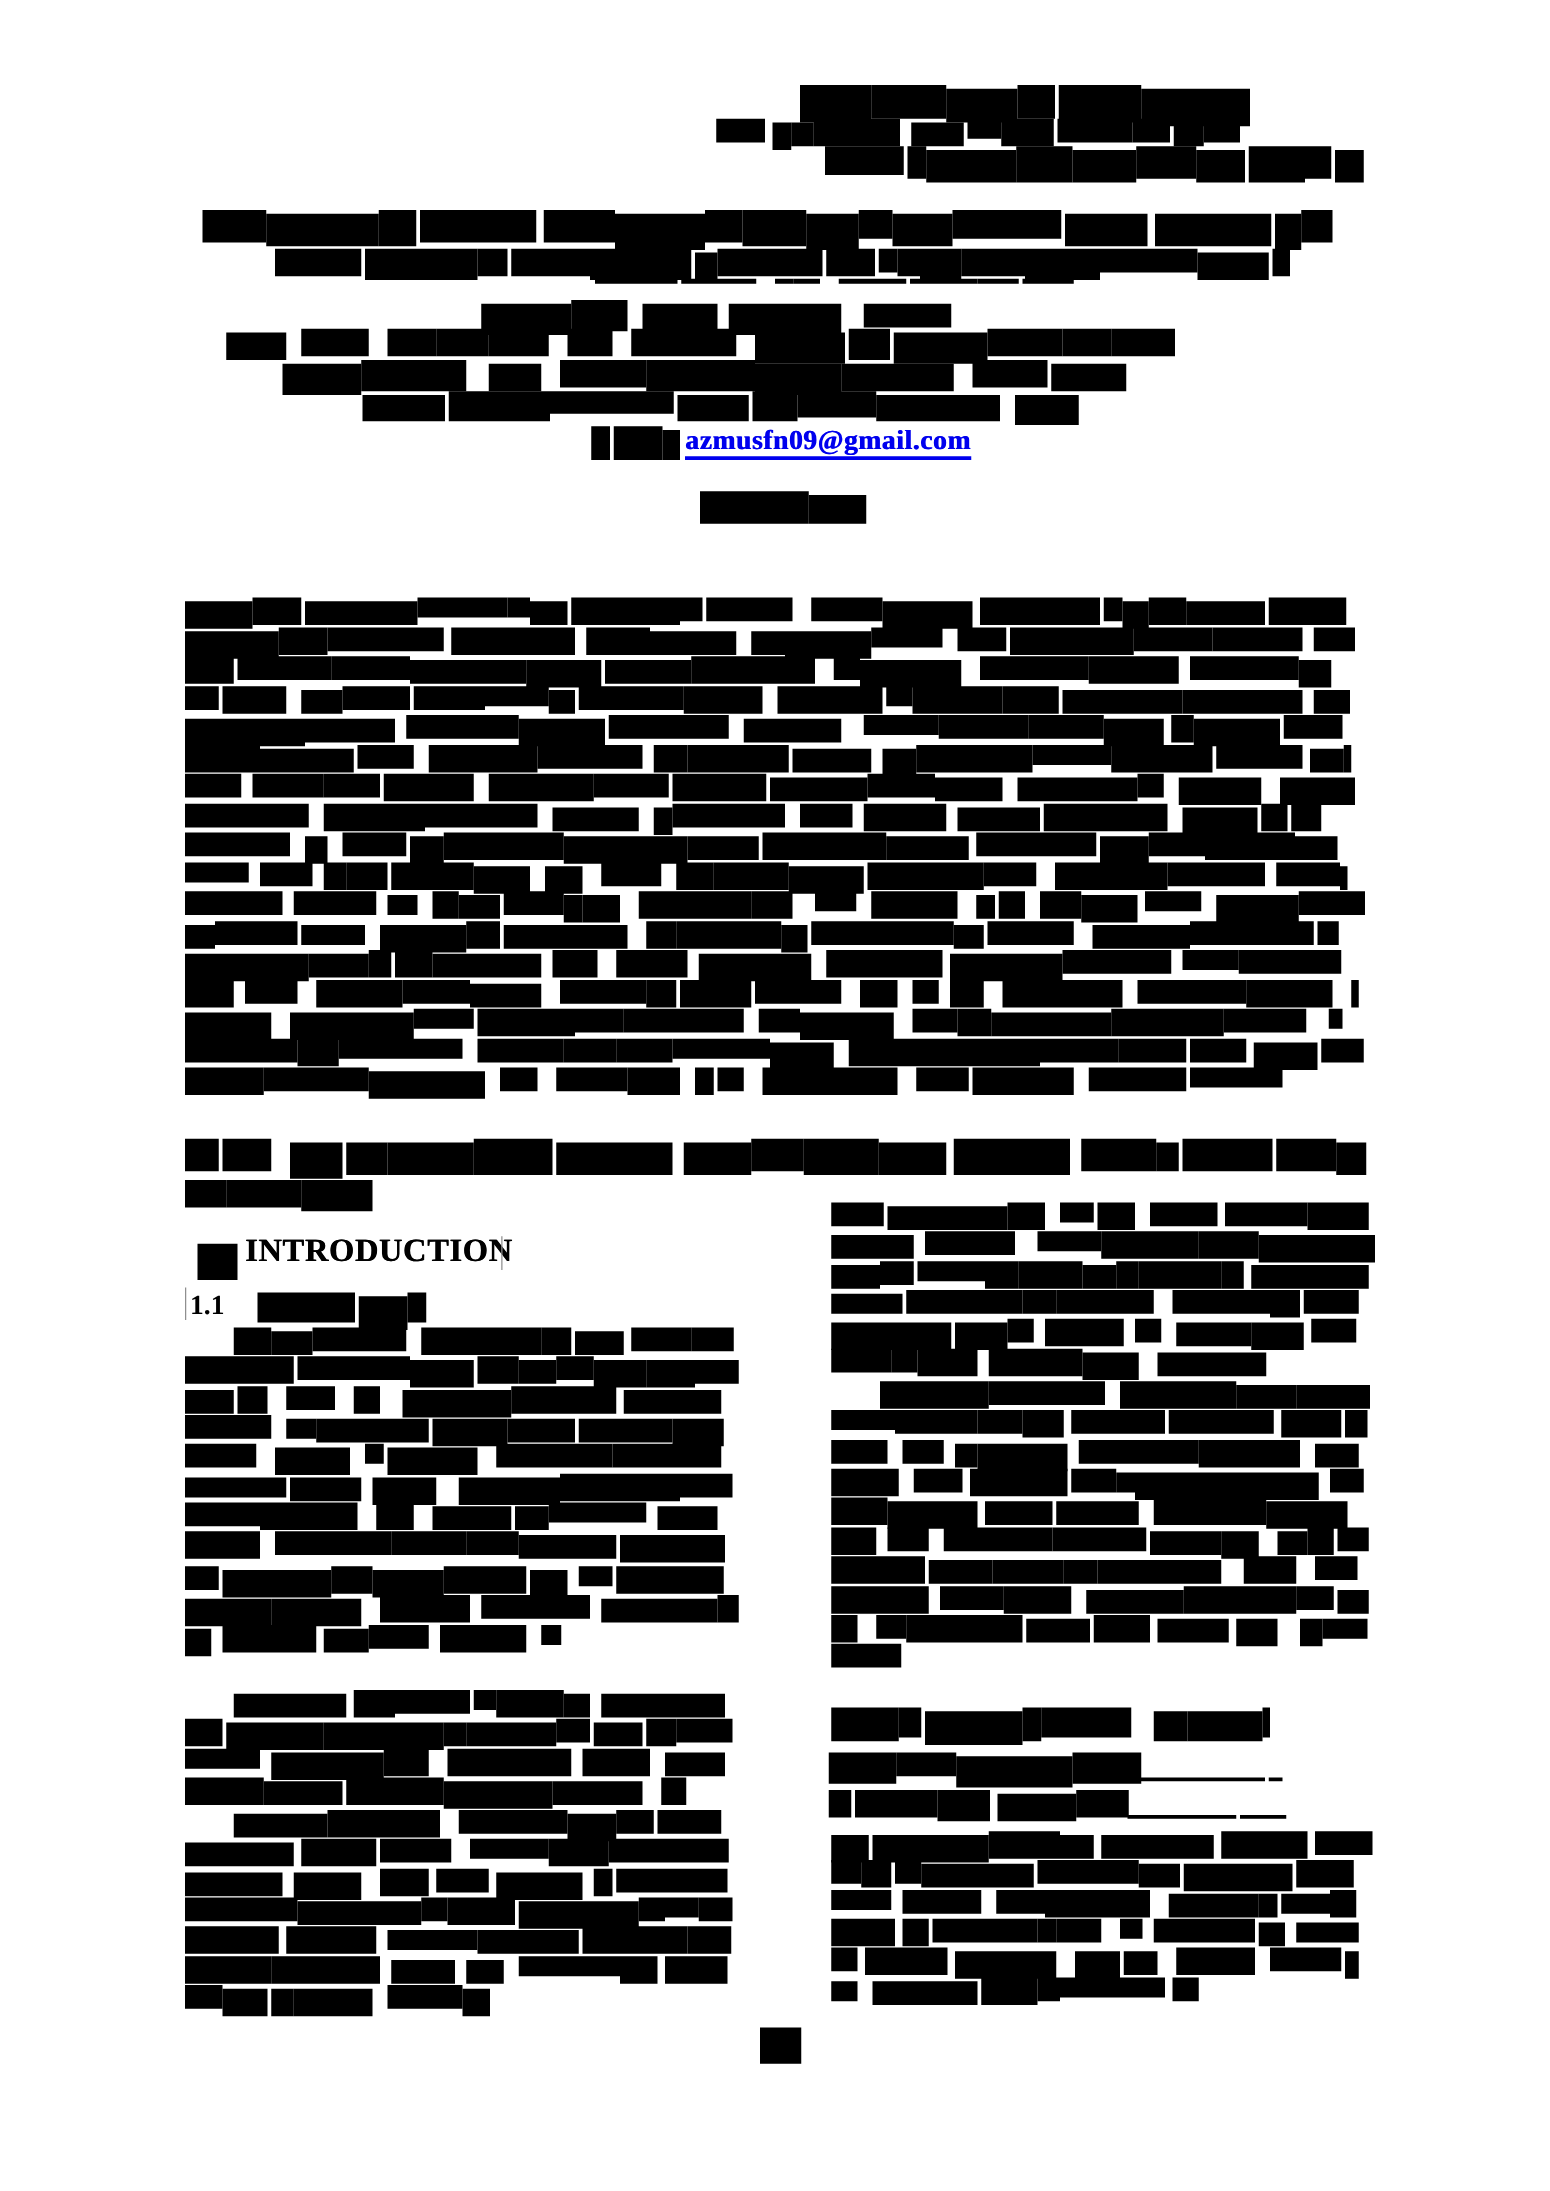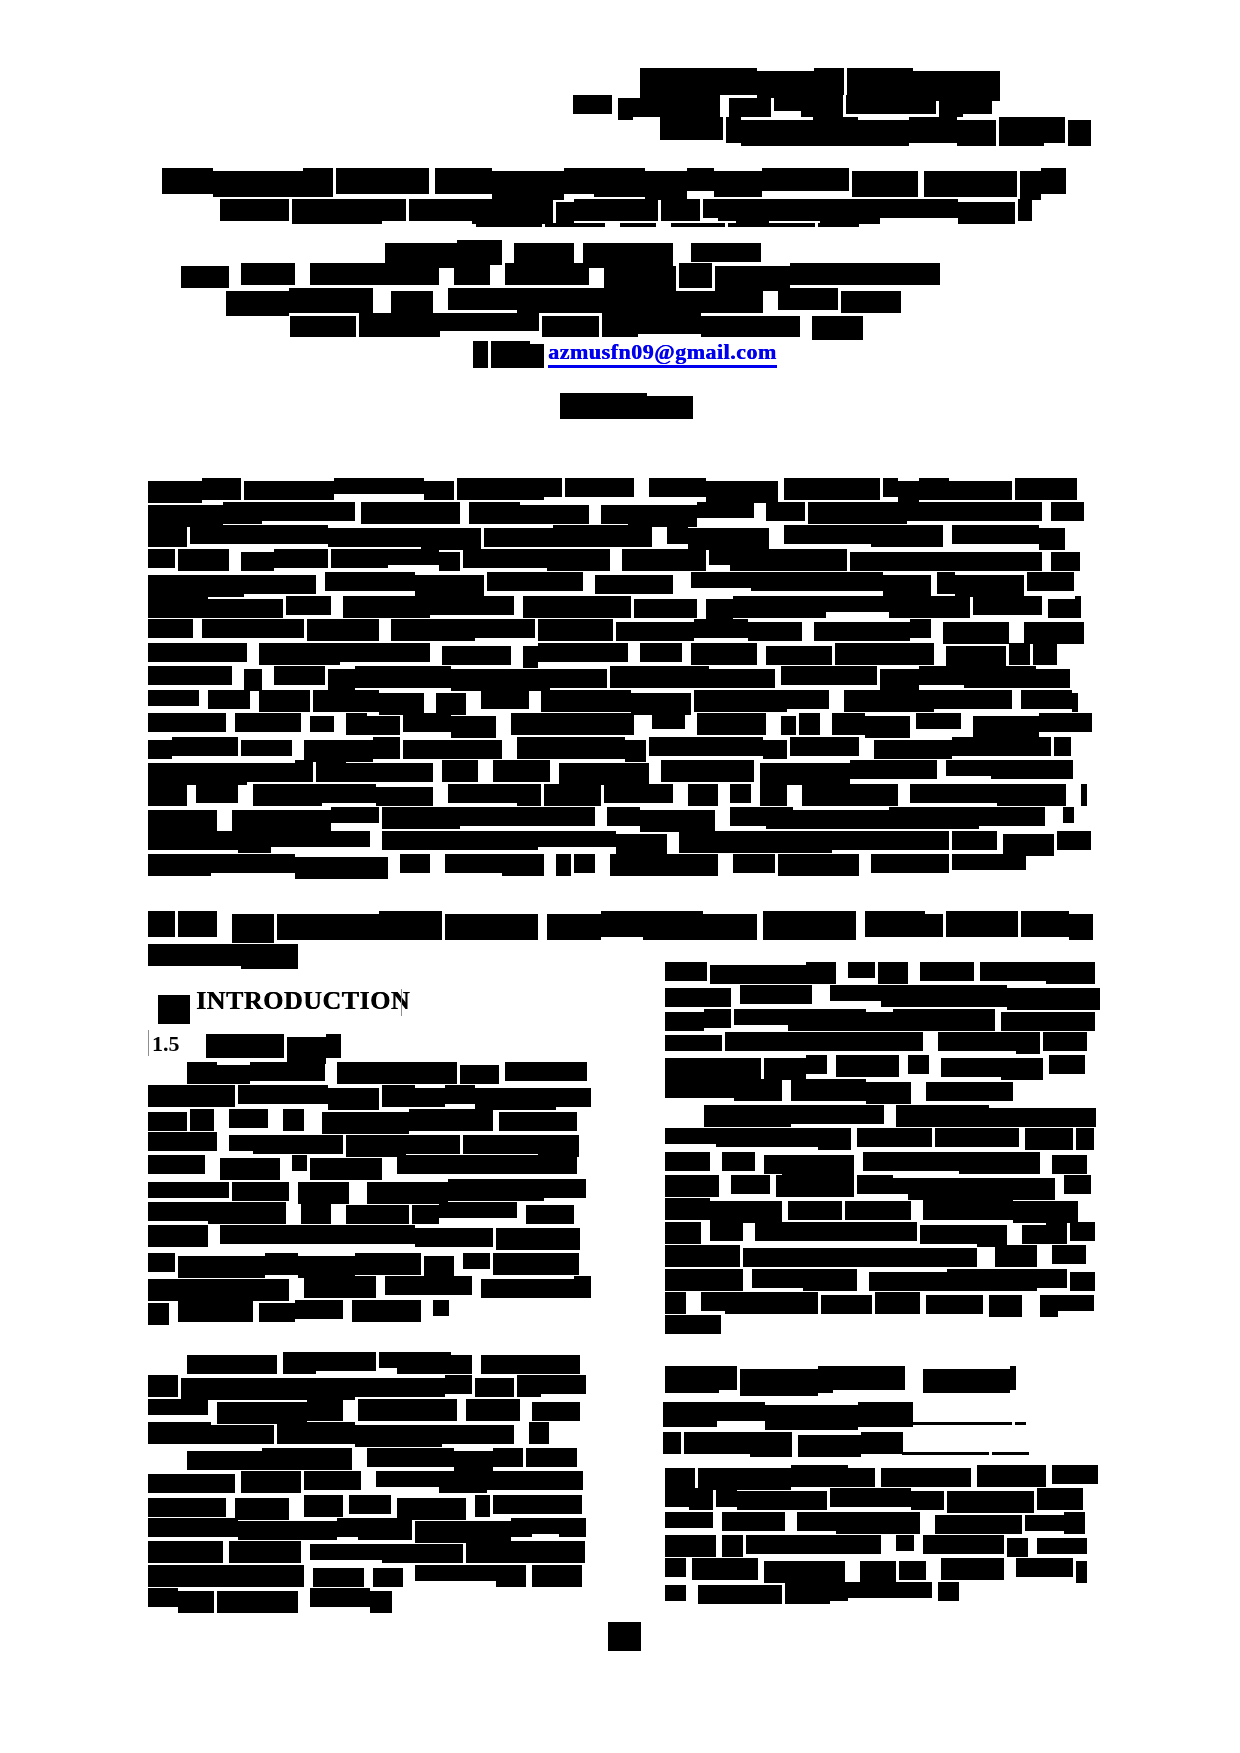--- a/index.html
+++ b/index.html
@@ -829,16 +829,16 @@
       <div class="blob-block" style="left: 608px; top: 1622px; width: 39px; height: 34px;">
         <i style="left: 0px; top: 0px; width: 33px; height: 29px;"></i>
       </div>
     </div>
 
   <h1 class="intro-heading">INTRODUCTION</h1>
 
   <div class="artifact v1"></div>
   <div class="artifact v2"></div>
 
-  <span class="sub-num">1.5</span>
+  <span class="sub-num">1.1</span>
 
   <a class="email">azmusfn09@gmail.com</a>
 </div>
 
 </body></html>

